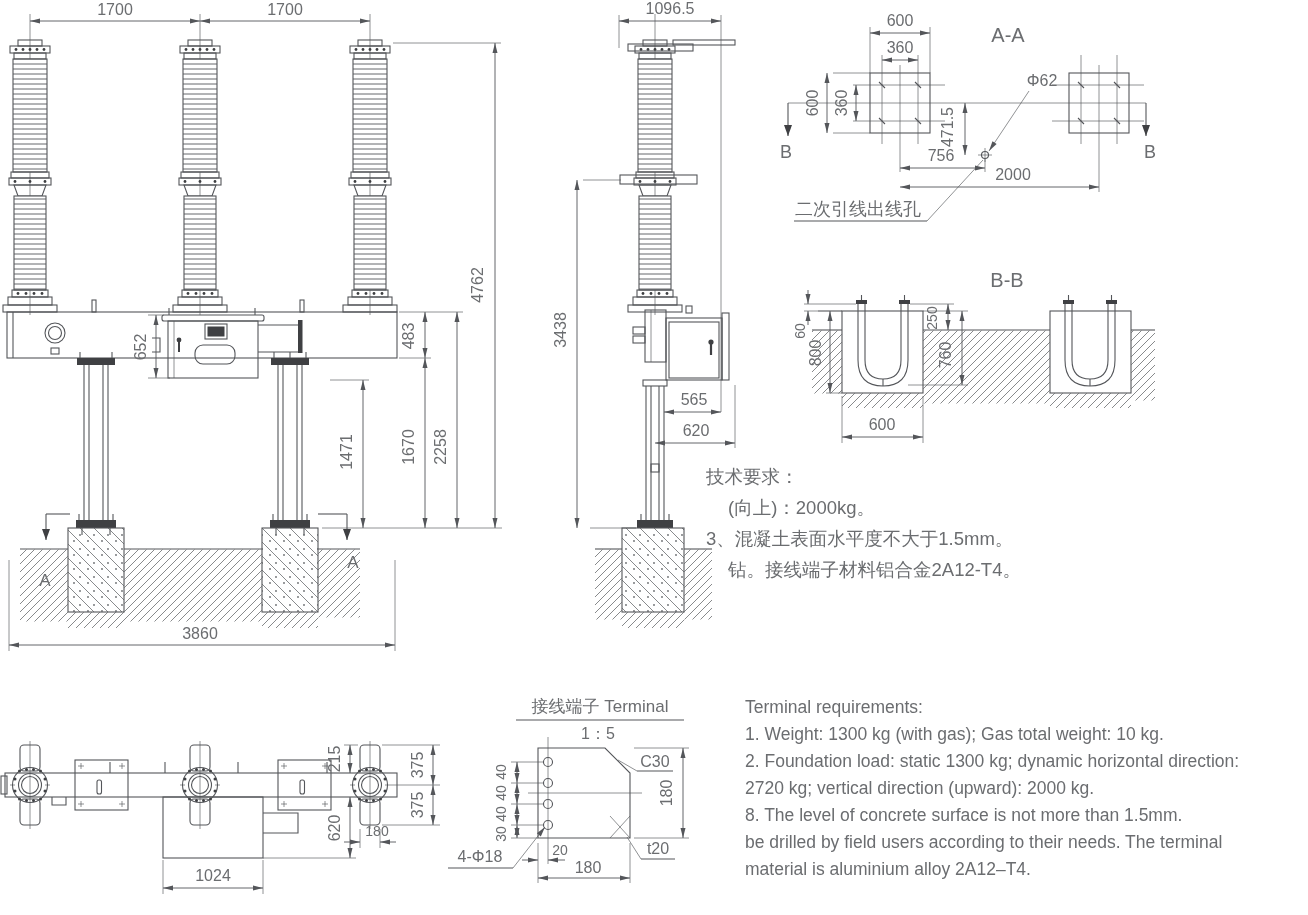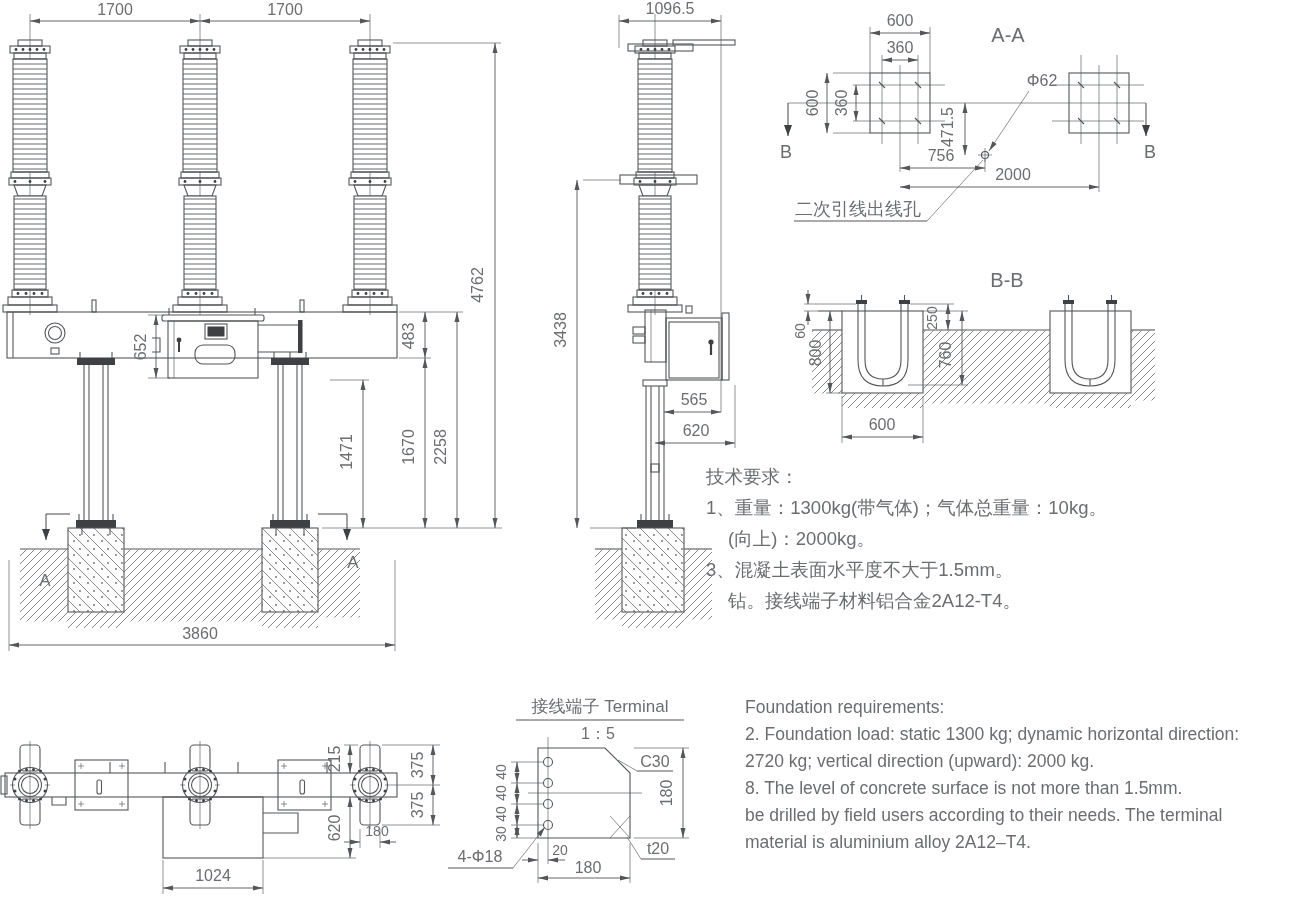--- a/index.html
+++ b/index.html
@@ -500,27 +500,27 @@
 
     <text x="480" y="862" style="font-size:16px;text-anchor:middle">4-Φ18</text>
     <line x1="448" y1="868" x2="513" y2="868" class="ln"></line>
     <line x1="513" y1="868" x2="545" y2="827" class="lt" marker-end="url(#aE)"></line>
   </g>
 </g>
 </svg>
 
 <div class="notes zh">
   <div>技术要求：</div>
-  <div>1、重量：1300kg(带气体)；气体总重量：10kg。</div>
   <div class="ind">(向上)：2000kg。</div>
   <div>3、混凝土表面水平度不大于1.5mm。</div>
   <div class="ind">钻。接线端子材料铝合金2A12-T4。</div>
 </div>
 
 <div class="notes en">
-  <div>Foundation requirements:</div>
+  <div>Terminal requirements:</div>
+  <div>1. Weight: 1300 kg (with gas); Gas total weight: 10 kg.</div>
   <div>2. Foundation load: static 1300 kg; dynamic horizontal direction:</div>
   <div>2720 kg; vertical direction (upward): 2000 kg.</div>
   <div>8. The level of concrete surface is not more than 1.5mm.</div>
   <div>be drilled by field users according to their needs. The terminal</div>
   <div>material is aluminium alloy 2A12–T4.</div>
 </div>
 </div>
 
 </body></html>

